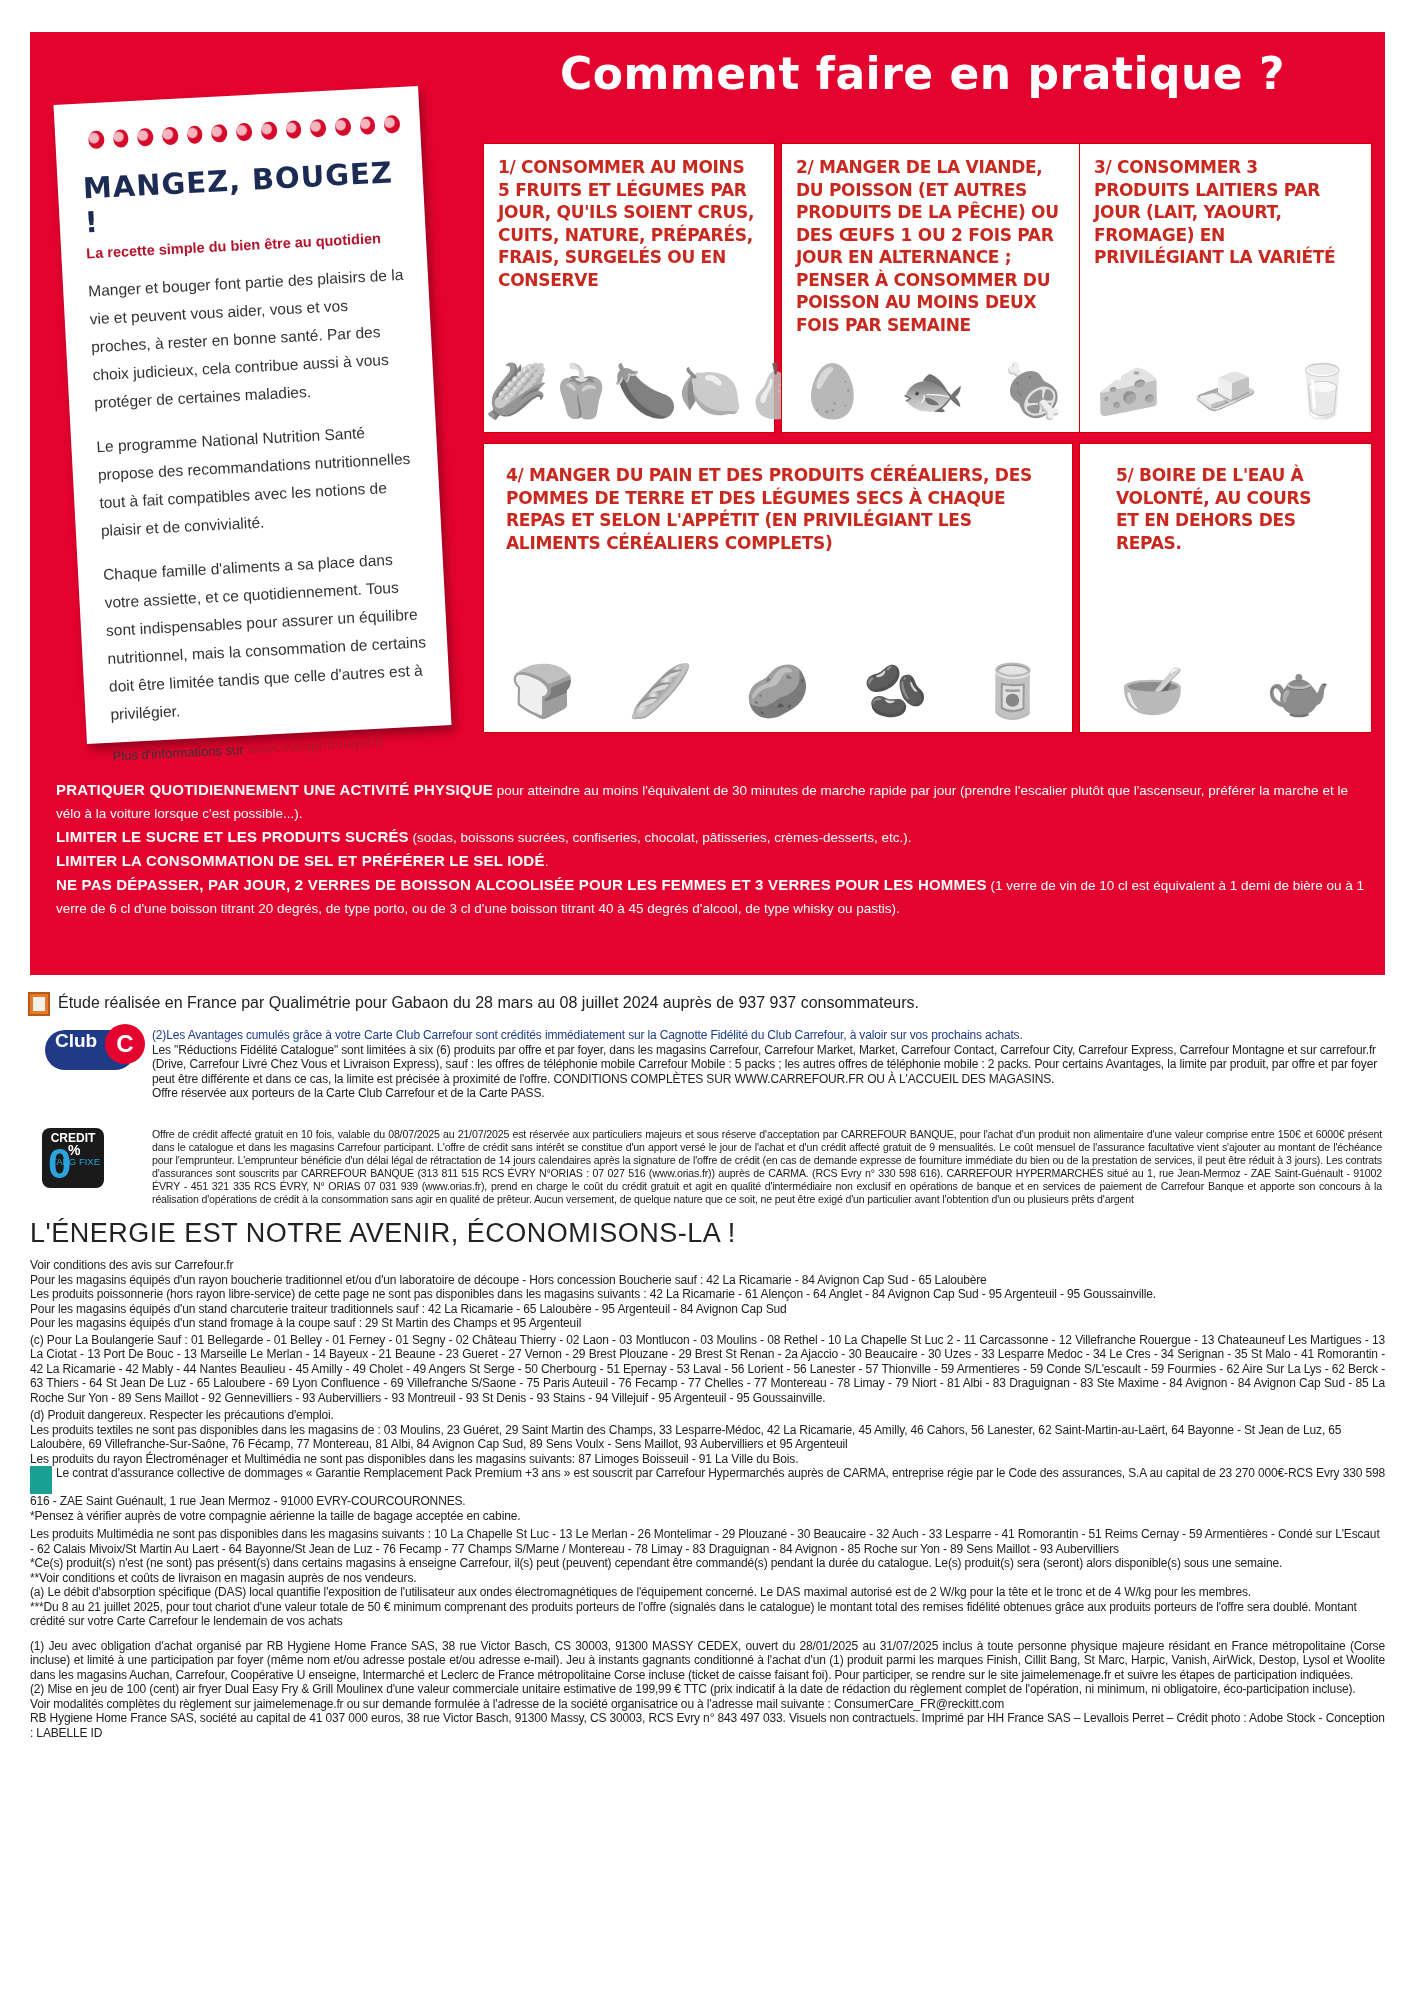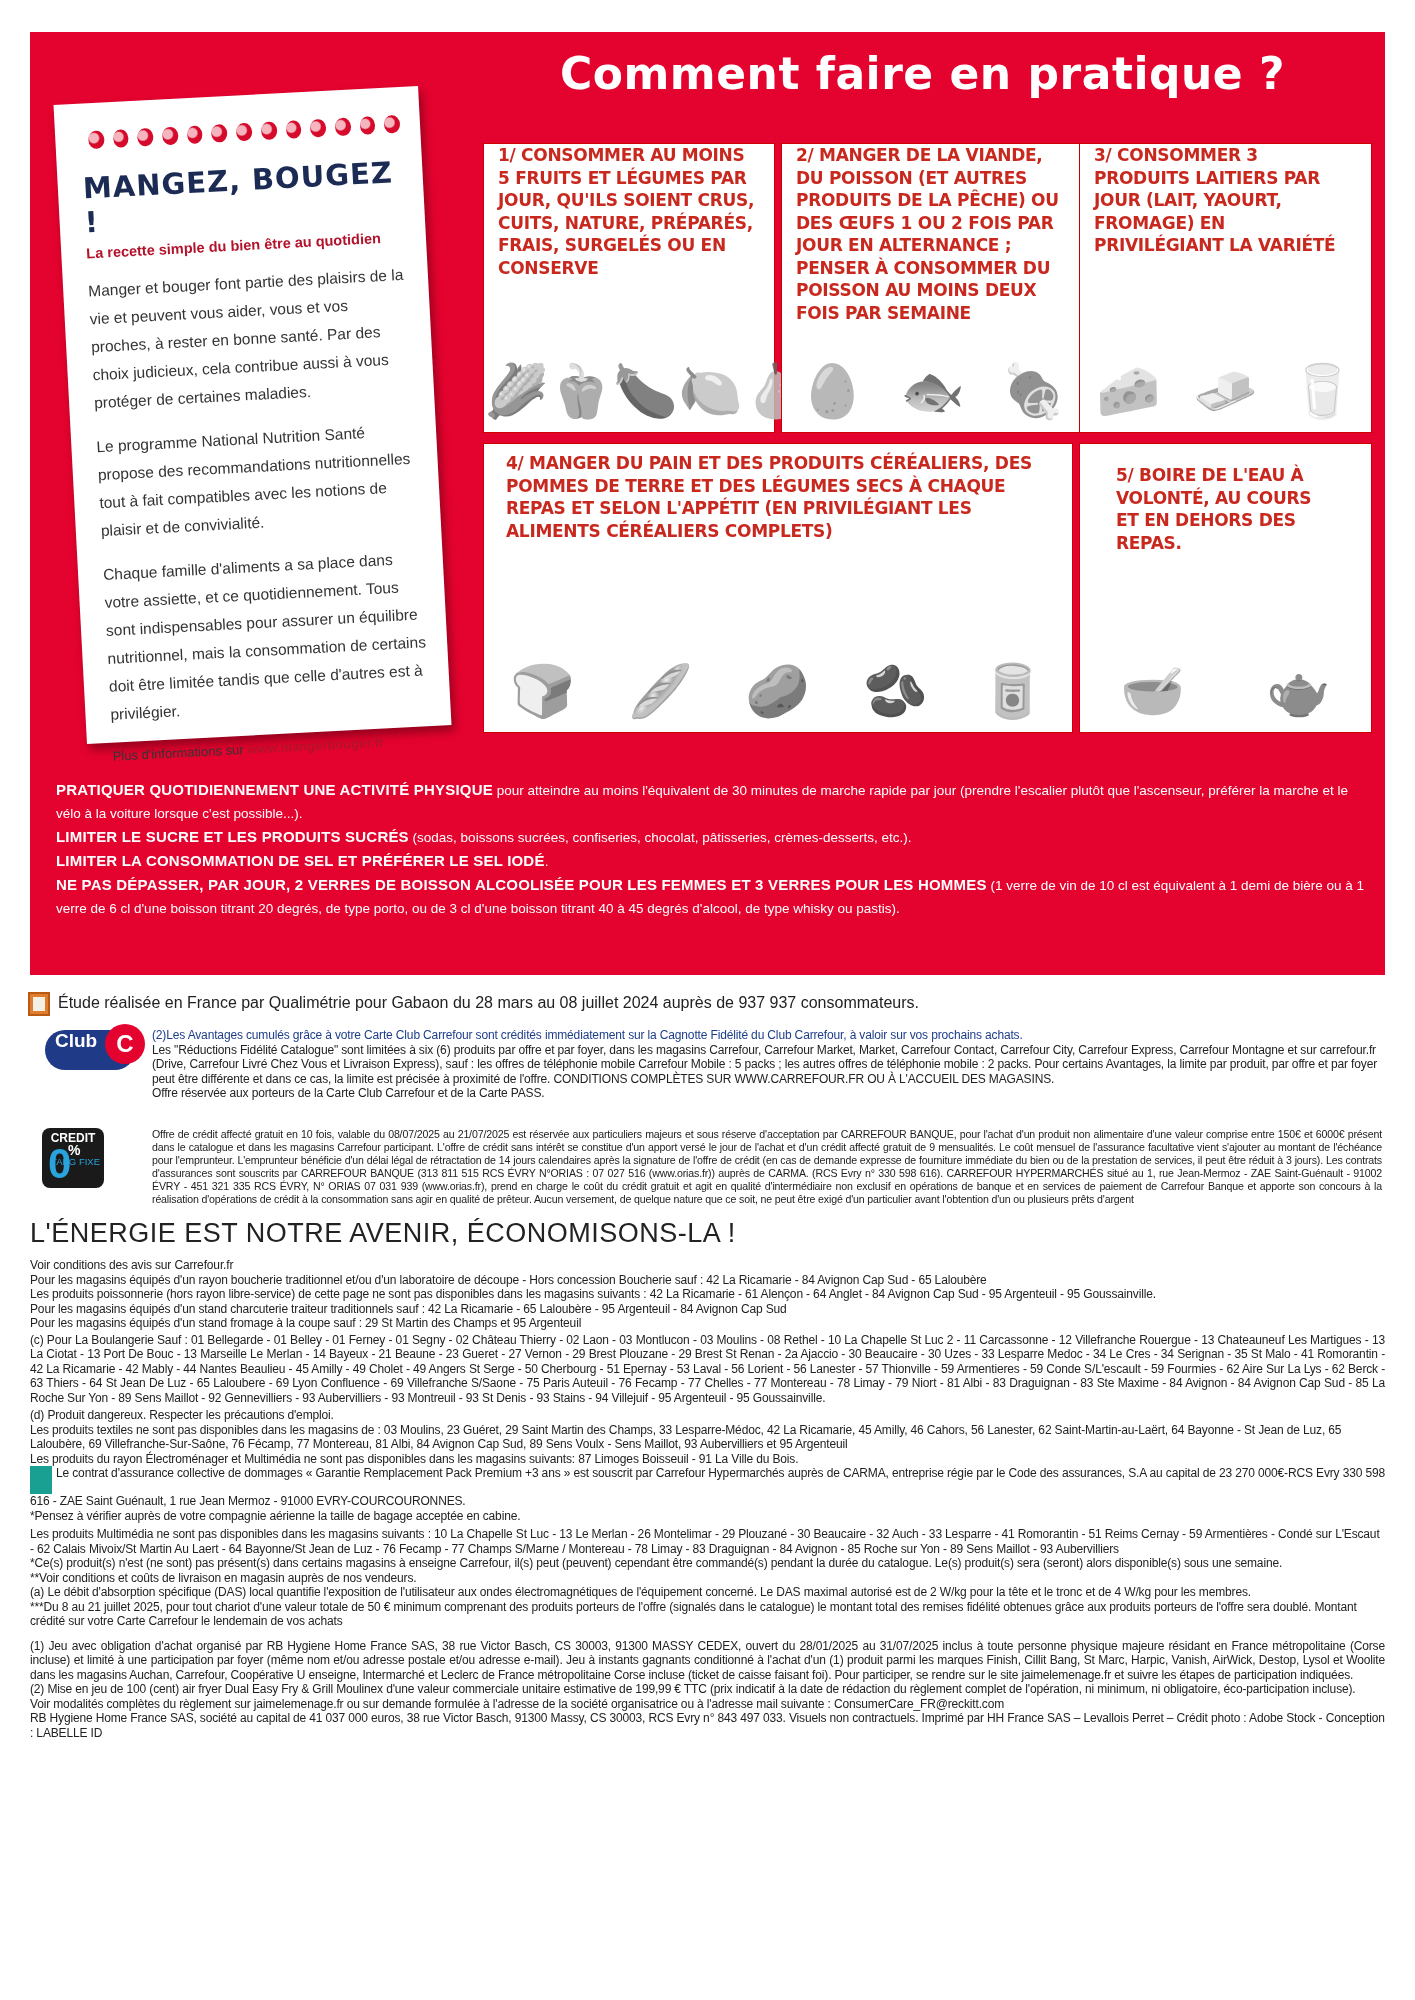--- a/index.html
+++ b/index.html
@@ -8,21 +8,21 @@
   .red-panel{position:absolute;left:30px;top:32px;width:1355px;height:943px;background:#e4032e}
   .headline{position:absolute;left:560px;top:48px;width:790px;font-family:"DejaVu Sans",sans-serif;font-weight:bold;font-size:44px;color:#fff;letter-spacing:0.5px}
   .note{position:absolute;left:70px;top:95px;width:365px;height:640px;background:#fff;transform:rotate(-3deg);box-shadow:3px 6px 10px rgba(0,0,0,0.35);padding:28px 20px 0 25px}
   .rings{display:flex;gap:9px;margin-left:8px}
   .ring{width:18px;height:18px;border-radius:50%;background:radial-gradient(circle at 35% 40%,#f4b5be 0 30%,#d60b2c 40%);}
   .note-title{font-family:"DejaVu Sans",sans-serif;font-weight:bold;font-size:29px;color:#1c2b54;margin:22px 0 0 0;letter-spacing:1px}
   .note-sub{font-weight:bold;font-size:14.5px;color:#b3122b;margin-top:6px}
   .note-p{font-size:15.5px;line-height:28px;color:#333;margin-top:16px}
   .note-more{font-size:13px;color:#333;margin-top:20px}
   .note-more span{color:#b3122b;font-weight:bold}
-  .card{position:absolute;background:#fff;border:1px solid #c00;padding:0 14px;}
+  .card{position:absolute;background:#fff;border:1px solid #c00;padding:12px 14px;}
   .card-t{font-family:"DejaVu Sans",sans-serif;font-weight:bold;font-size:17px;line-height:22.5px;color:#c8281e;text-transform:uppercase;letter-spacing:-0.3px}
   .illus{position:absolute;bottom:10px;left:0;right:0;display:flex;justify-content:space-around;align-items:flex-end;font-size:52px;color:#333;}
   .illus span{filter:grayscale(1);opacity:0.85}
   .tips{position:absolute;left:56px;top:778px;width:1315px;color:#fff;font-family:"Liberation Sans",sans-serif}
   .tip{font-size:13.5px;line-height:23px}
   .tip b{font-size:15px;letter-spacing:0.2px}
   .foot{position:absolute;left:30px;width:1360px;font-family:"Liberation Sans",sans-serif}
   .small{font-size:12px;line-height:14.5px;color:#222;letter-spacing:-0.15px}
   .tiny{font-size:10.6px;line-height:13px;color:#222;text-align:justify;letter-spacing:-0.15px}
   .study{font-size:16px;color:#222}
@@ -89,21 +89,21 @@
   </div>
 </div>
 <div class="card" style="left:1079px;top:143px;width:293px;height:290px">
   <div class="card-t">3/ Consommer 3 produits laitiers par jour (lait, yaourt, fromage) en privilégiant la variété</div>
   <div class="illus">
     <span>🧀</span>
       <span>🧈</span>
       <span>🥛</span>
   </div>
 </div>
-<div class="card" style="left:483px;top:443px;width:590px;height:290px;padding:8px 22px">
+<div class="card" style="left:483px;top:443px;width:590px;height:290px;padding:20px 22px">
   <div class="card-t" style="width:540px">4/ Manger du pain et des produits céréaliers, des pommes de terre et des légumes secs à chaque repas et selon l'appétit (en privilégiant les aliments céréaliers complets)</div>
   <div class="illus">
     <span>🍞</span>
       <span>🥖</span>
       <span>🥔</span>
       <span>🫘</span>
       <span>🥫</span>
   </div>
 </div>
 <div class="card" style="left:1079px;top:443px;width:293px;height:290px;padding:20px 36px">

